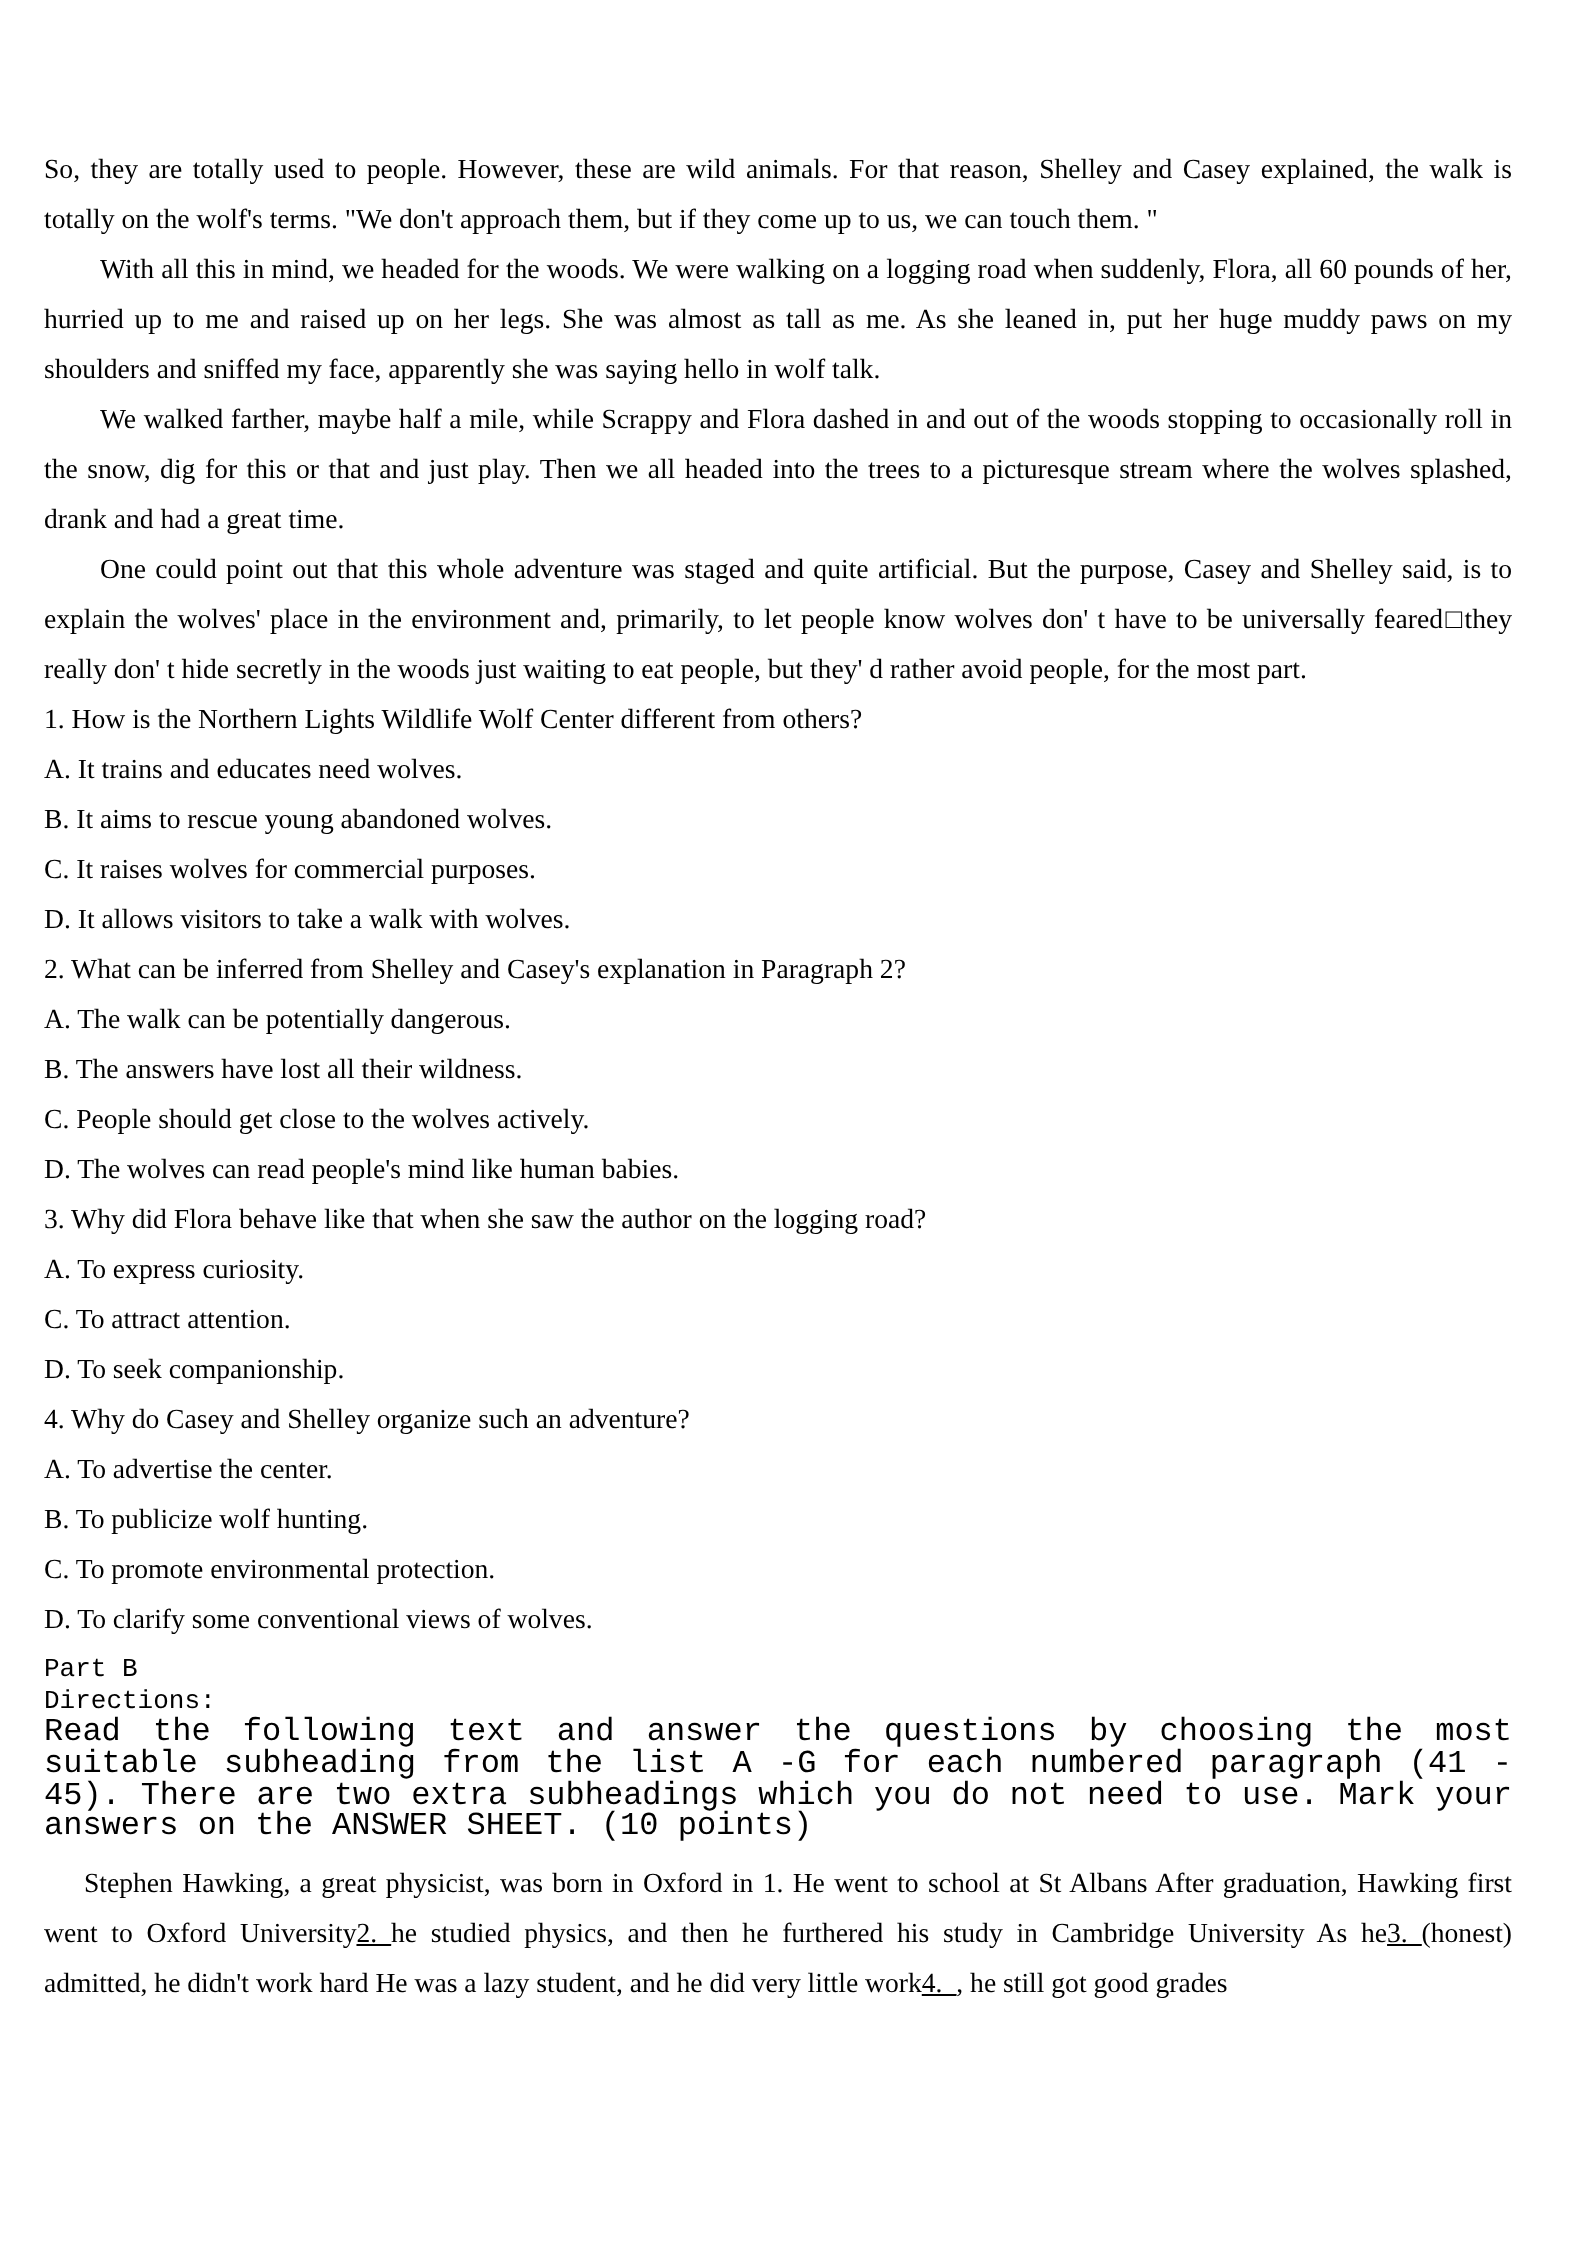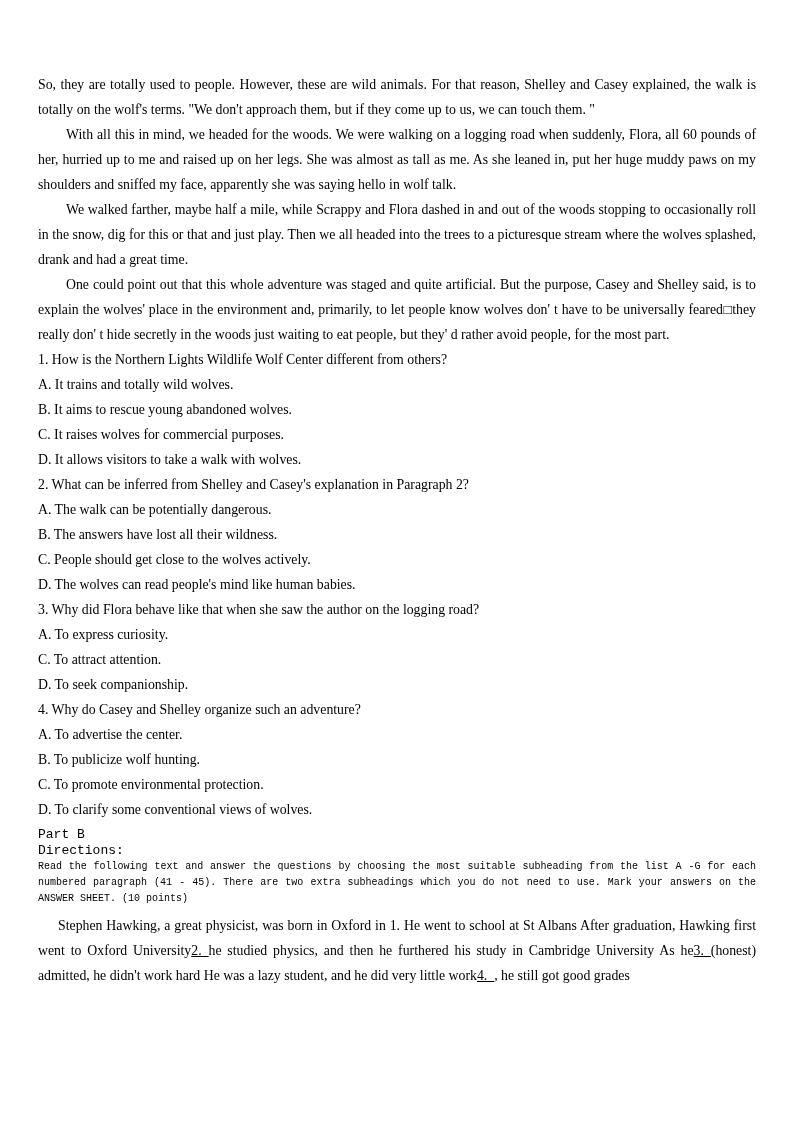--- a/index.html
+++ b/index.html
@@ -6,42 +6,42 @@
   html, body { margin: 0; padding: 0; }
   body {
     width: 794px;
     height: 1123px;
     background: #ffffff;
     overflow: hidden;
   }
   .page {
     width: 794px;
     height: 1123px;
-    padding: 72px 38px 0 38px;
+    padding: 72px 38px 0 22px;
     font-family: "Liberation Serif", "DejaVu Serif", "DejaVu Sans", serif;
     font-size: 13.8px;
     color: #000000;
   }
   .line {
     margin: 0;
     line-height: 25px;
     text-align: justify;
   }
   .indent { text-indent: 28px; }
   .partb {
     margin-top: 5px;
     font-family: "Liberation Mono", "DejaVu Sans Mono", monospace;
   }
   .pb-title {
     font-weight: normal;
     font-size: 13px;
     line-height: 16px;
   }
   .pb-text {
-    font-size: 10px;
+    font-size: 16px;
     line-height: 15.8px;
     text-align: justify;
   }
   .cloze {
     margin-top: 7px;
     text-indent: 20px;
   }
   .blank { text-decoration: underline; }
 </style>
 </head>
@@ -50,21 +50,21 @@
 <div class="page">
   <div>
       <p class="line">So, they are totally used to people. However, these are wild animals. For that reason, Shelley and Casey explained, the walk is totally on the wolf's terms. "We don't approach them, but if they come up to us, we can touch them. "</p>
       <p class="line indent">With all this in mind, we headed for the woods. We were walking on a logging road when suddenly, Flora, all 60 pounds of her, hurried up to me and raised up on her legs. She was almost as tall as me. As she leaned in, put her huge muddy paws on my shoulders and sniffed my face, apparently she was saying hello in wolf talk.</p>
       <p class="line indent">We walked farther, maybe half a mile, while Scrappy and Flora dashed in and out of the woods stopping to occasionally roll in the snow, dig for this or that and just play. Then we all headed into the trees to a picturesque stream where the wolves splashed, drank and had a great time.</p>
       <p class="line indent">One could point out that this whole adventure was staged and quite artificial. But the purpose, Casey and Shelley said, is to explain the wolves' place in the environment and, primarily, to let people know wolves don' t have to be universally feared□they really don' t hide secretly in the woods just waiting to eat people, but they' d rather avoid people, for the most part.</p>
     </div>
   <div>
       <div>
         <p class="line">1. How is the Northern Lights Wildlife Wolf Center different from others?</p>
-        <p class="line">A. It trains and totally wild wolves.</p>
+        <p class="line">A. It trains and educates need wolves.</p>
         <p class="line">B. It aims to rescue young abandoned wolves.</p>
         <p class="line">C. It raises wolves for commercial purposes.</p>
         <p class="line">D. It allows visitors to take a walk with wolves.</p>
       </div>
       <div>
         <p class="line">2. What can be inferred from Shelley and Casey's explanation in Paragraph 2?</p>
         <p class="line">A. The walk can be potentially dangerous.</p>
         <p class="line">B. The answers have lost all their wildness.</p>
         <p class="line">C. People should get close to the wolves actively.</p>
         <p class="line">D. The wolves can read people's mind like human babies.</p>

